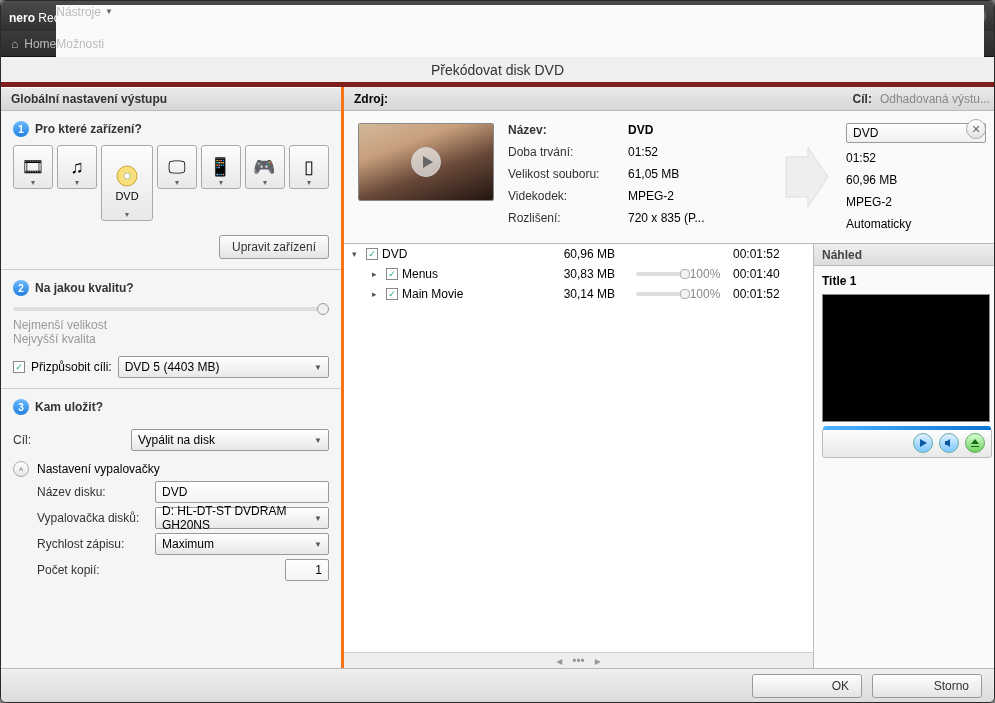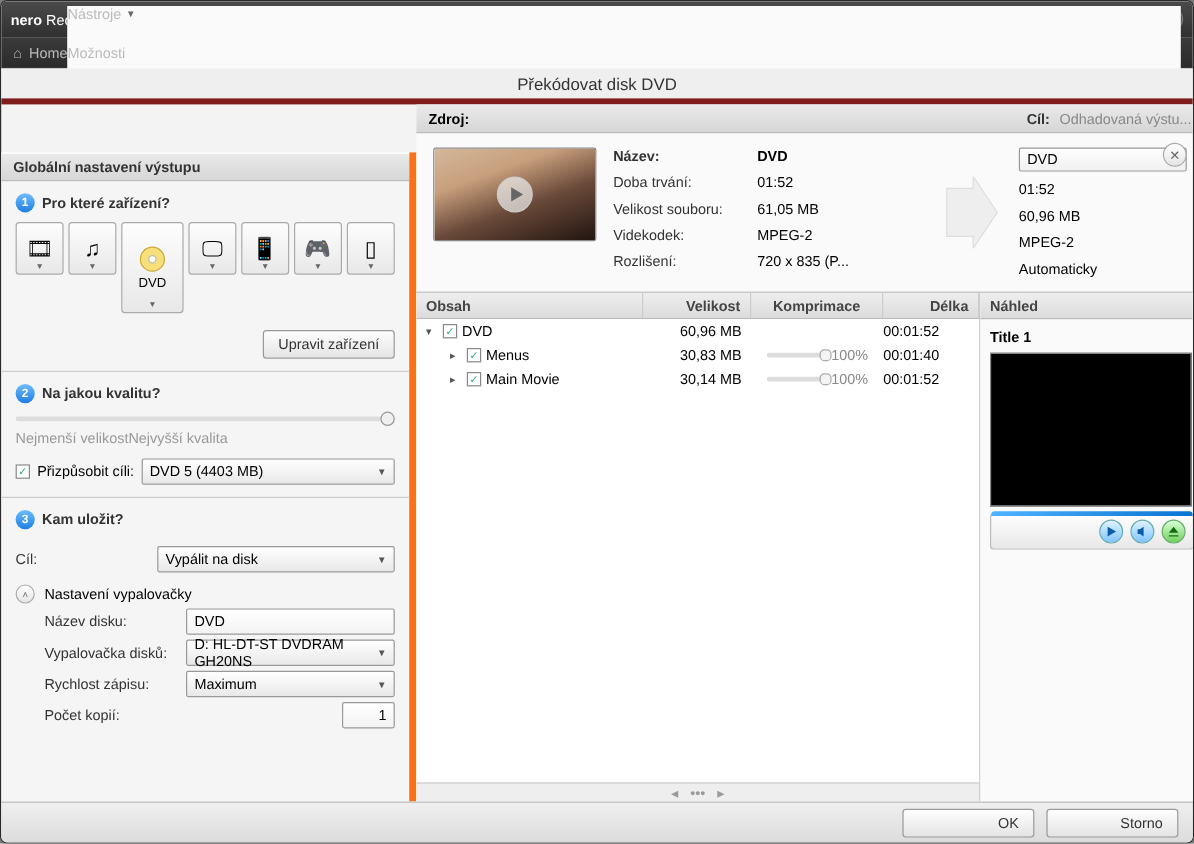--- a/index.html
+++ b/index.html
@@ -10,38 +10,38 @@
   .titlebar .brand b{font-weight:600;margin-top:10px;}
   .titlebar .wbtns{margin-left:auto;display:flex;gap:4px;}
   .wbtn{width:18px;height:18px;border-radius:9px;background:#555;border:1px solid #777;color:#ccc;font-size:10px;display:flex;align-items:center;justify-content:center;cursor:pointer;}
   .menubar{height:26px;background:linear-gradient(#3b3b3b,#2b2b2b);display:flex;align-items:center;color:#bbb;padding:0 10px;border-bottom:1px solid #111;}
   .menubar .home{display:flex;align-items:center;gap:6px;cursor:pointer;}
   .menubar .right{margin-left:auto;display:flex;gap:18px;}
   .menubar .mitem{display:flex;align-items:center;gap:4px;cursor:pointer;}
   .menubar .mitem .chev{font-size:8px;}
   .subtitle{height:30px;background:#efefef;border-bottom:5px solid #7f1d1d;display:flex;align-items:center;justify-content:center;font-weight:400;color:#333;font-size:14px;}
   .body{flex:1;display:flex;overflow:hidden;}
-  .left{width:368px;border-right:6px solid #f97316;display:flex;flex-direction:column;background:#f5f5f5;margin-top:40px;}
+  .left{width:368px;border-right:3px solid #f97316;display:flex;flex-direction:column;background:#f5f5f5;}
   .panelhdr{height:24px;background:linear-gradient(#eaeaea,#d6d6d6);border-top:1px solid #fff;border-bottom:1px solid #bbb;display:flex;align-items:center;padding:0 10px;font-weight:bold;color:#333;}
   .section{padding:10px 12px;border-bottom:1px solid #ccc;}
   .stephdr{display:flex;align-items:center;gap:6px;font-weight:bold;color:#333;margin-bottom:8px;}
   .stepnum{width:16px;height:16px;border-radius:8px;background:linear-gradient(#6fbcff,#1e7fe0);color:#fff;font-size:10px;display:flex;align-items:center;justify-content:center;}
   .devrow{display:flex;gap:4px;align-items:flex-start;}
   .devbtn{width:40px;height:44px;border:1px solid #aaa;border-radius:3px;background:linear-gradient(#fdfdfd,#e8e8e8);display:flex;flex-direction:column;align-items:center;justify-content:center;cursor:pointer;position:relative;}
   .devbtn.sel{width:52px;height:76px;}
   .devbtn svg{width:24px;height:24px;}
   .devbtn .ic{font-size:18px;}
   .devbtn .dchev{position:absolute;bottom:2px;font-size:7px;color:#666;}
   .devbtn .dlabel{font-size:11px;margin-top:2px;}
   .btn{border:1px solid #9a9a9a;border-radius:3px;background:linear-gradient(#fefefe,#e4e4e4);padding:4px 12px;cursor:pointer;color:#333;}
   .editrow{display:flex;justify-content:flex-end;margin-top:14px;}
   .slider{width:100%;height:10px;display:flex;align-items:center;margin:8px 0 4px;}
   .slidertrack{flex:1;height:4px;background:#ddd;border-radius:2px;position:relative;}
   .sliderthumb{position:absolute;right:0;top:-4px;width:12px;height:12px;background:#f0f0f0;border:1px solid #999;border-radius:6px;}
-  .sliderlbls{display:flex;justify-content:flex-start;color:#999;font-size:11px;}
+  .sliderlbls{display:flex;justify-content:flex-end;color:#999;font-size:11px;flex-direction:column;}
   .fitrow{display:flex;align-items:center;gap:6px;margin-top:10px;}
   .select{flex:1;border:1px solid #999;background:linear-gradient(#fff,#e8e8e8);height:22px;display:flex;align-items:center;padding:0 6px;border-radius:2px;justify-content:space-between;cursor:pointer;}
   .select .ar{font-size:8px;color:#555;}
   .formrow{display:flex;align-items:center;margin:4px 0;}
   .formrow label{width:118px;color:#333;}
   .formrow .field{flex:1;}
   .input{width:100%;border:1px solid #999;background:linear-gradient(#fff,#f3f3f3);height:22px;padding:0 6px;border-radius:2px;}
   .caret{width:16px;height:16px;border:1px solid #aaa;border-radius:8px;display:flex;align-items:center;justify-content:center;background:linear-gradient(#fff,#e6e6e6);font-size:8px;color:#666;cursor:pointer;}
   .right{flex:1;display:flex;flex-direction:column;background:#fafafa;}
   .srcbar{height:24px;background:linear-gradient(#eaeaea,#d6d6d6);border-bottom:1px solid #bbb;display:flex;align-items:center;padding:0 10px;}
@@ -290,26 +290,20 @@
             </div>
           <span>01:52</span>
           <span>60,96 MB</span>
           <span>MPEG-2</span>
           <span>Automaticky</span>
         </div>
       </div>
 
       <div class="contentarea">
         <div class="tree">
-          <div class="treehdr">
-            <div class="col-content">Obsah</div>
-            <div class="col-size">Velikost</div>
-            <div class="col-comp">Komprimace</div>
-            <div class="col-len">Délka</div>
-          </div>
           <div class="treebody" id="treebody">
               <div class="trow">
                 <div class="tc">
                   <span class="expander">▾</span>
                   <span class="chk">✓</span>
                   <span>DVD</span>
                 </div>
                 <div class="ts">60,96 MB</div>
                 <div class="tp"></div>
                 <div class="tl">00:01:52</div>

